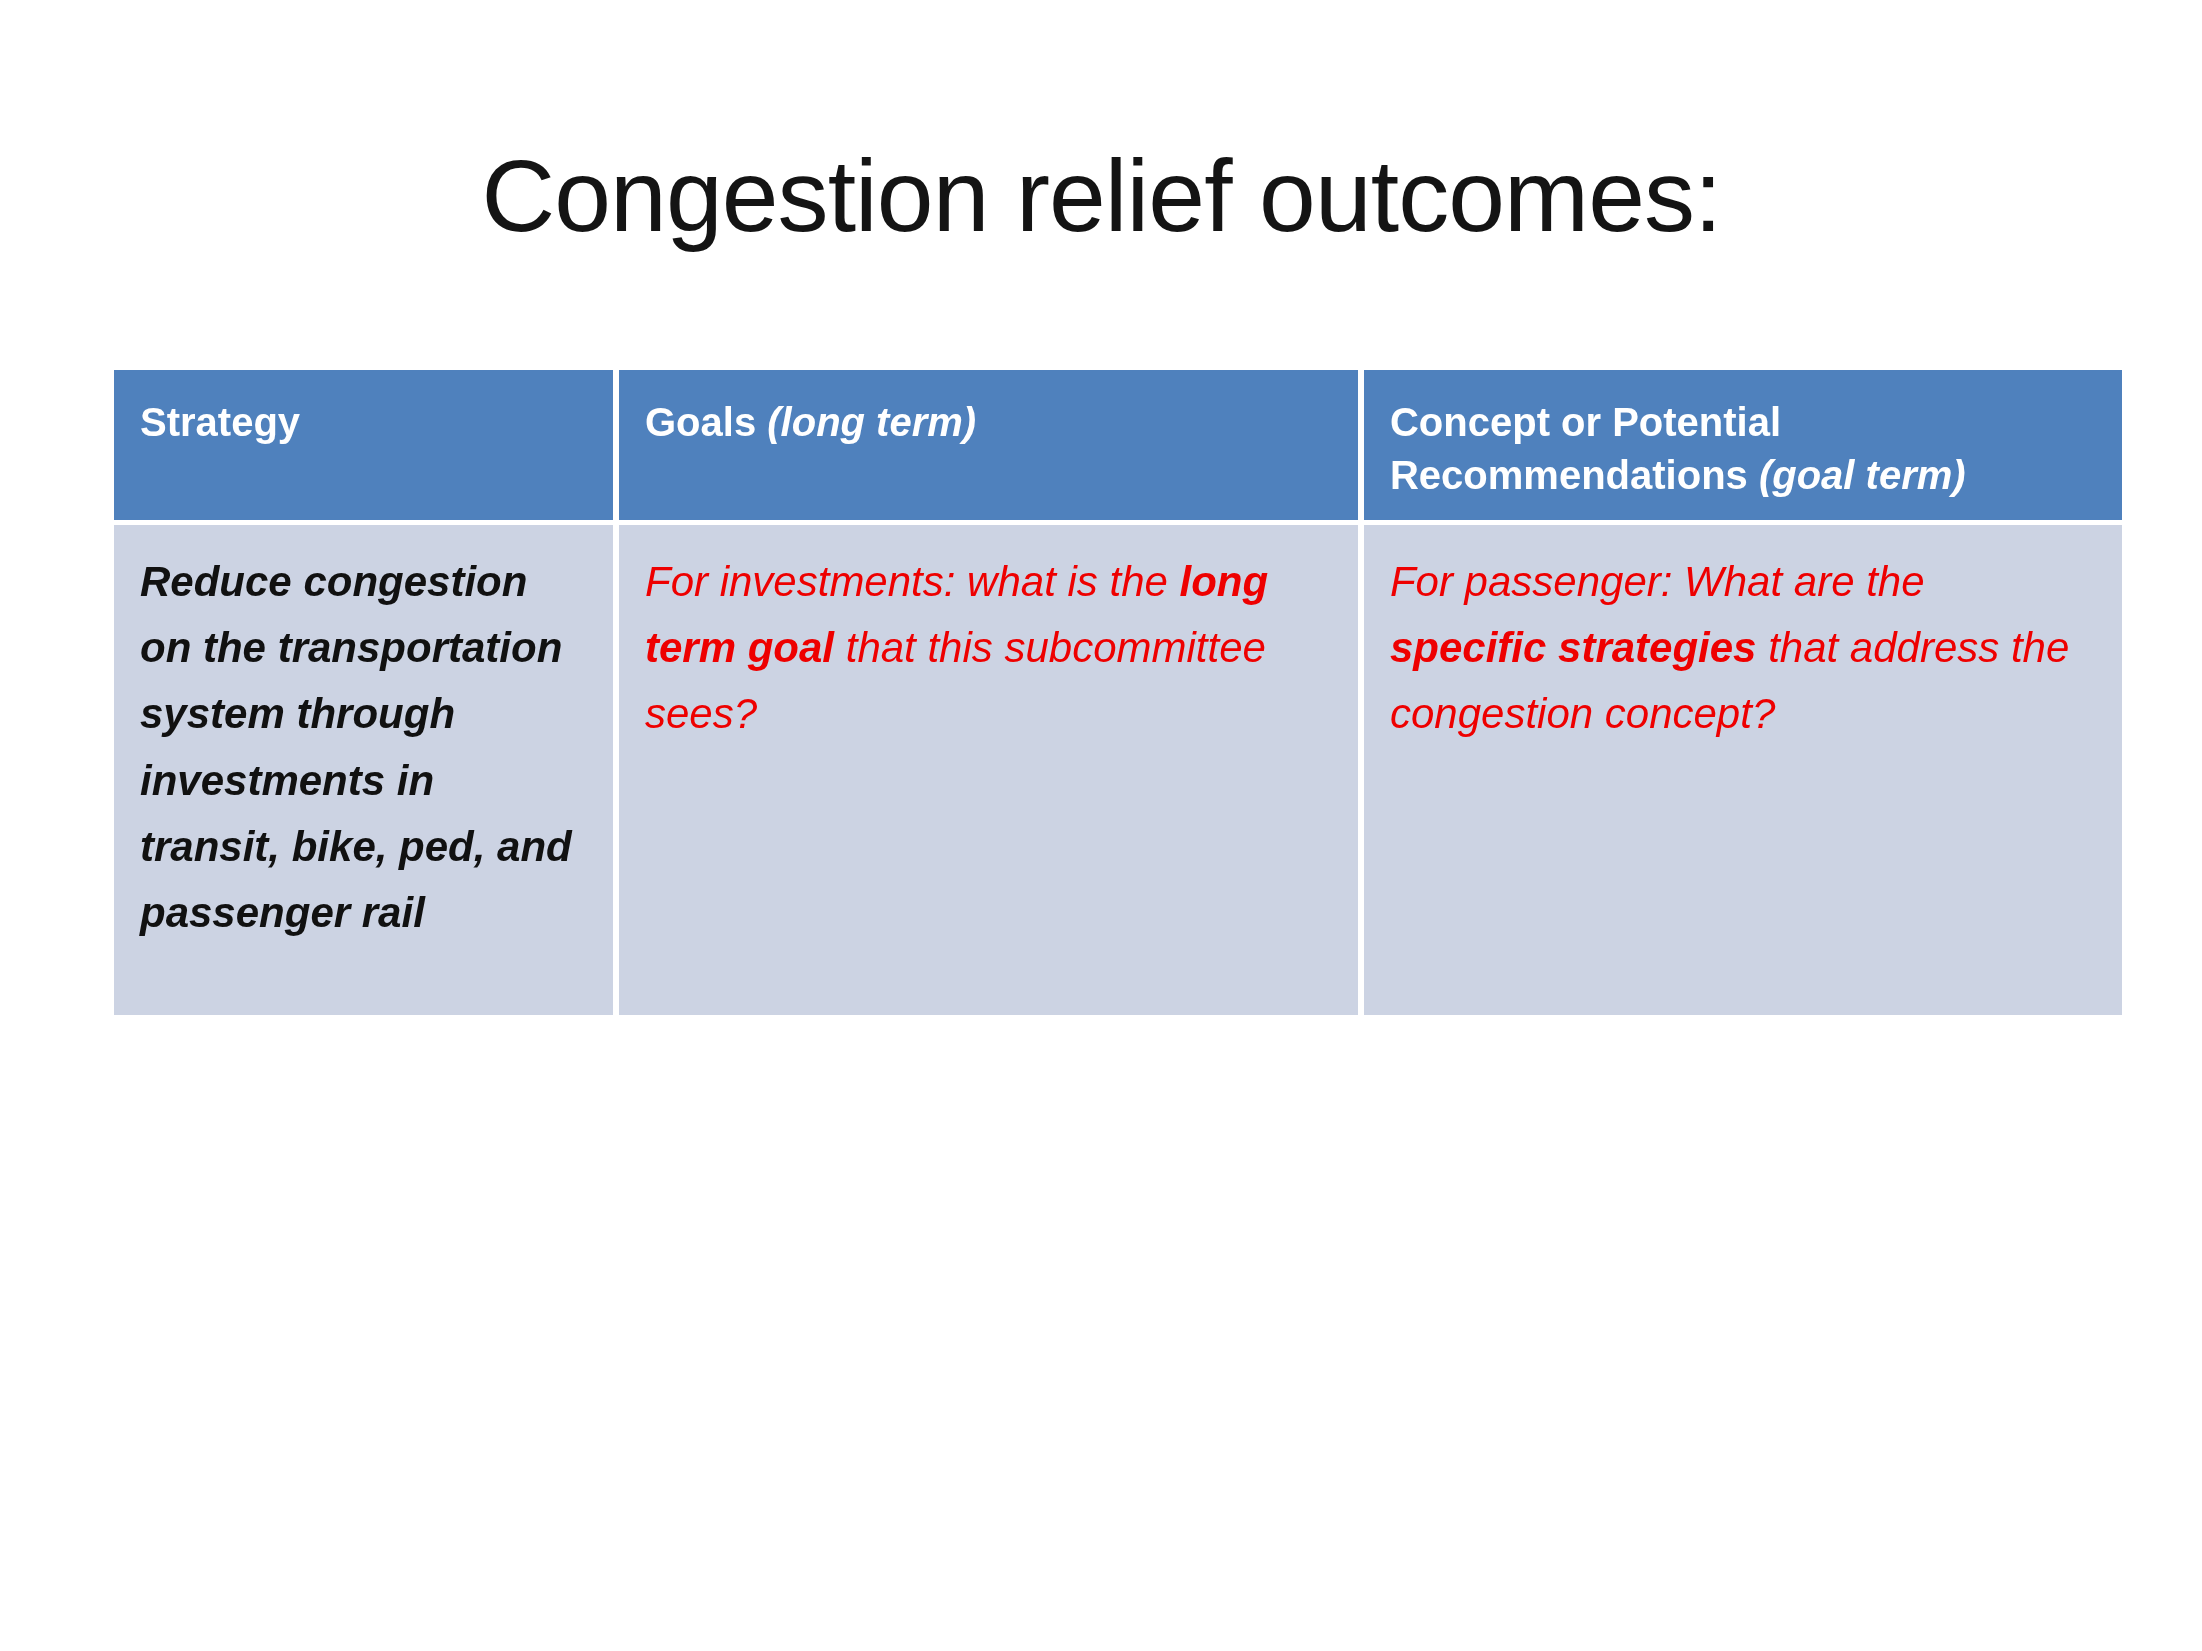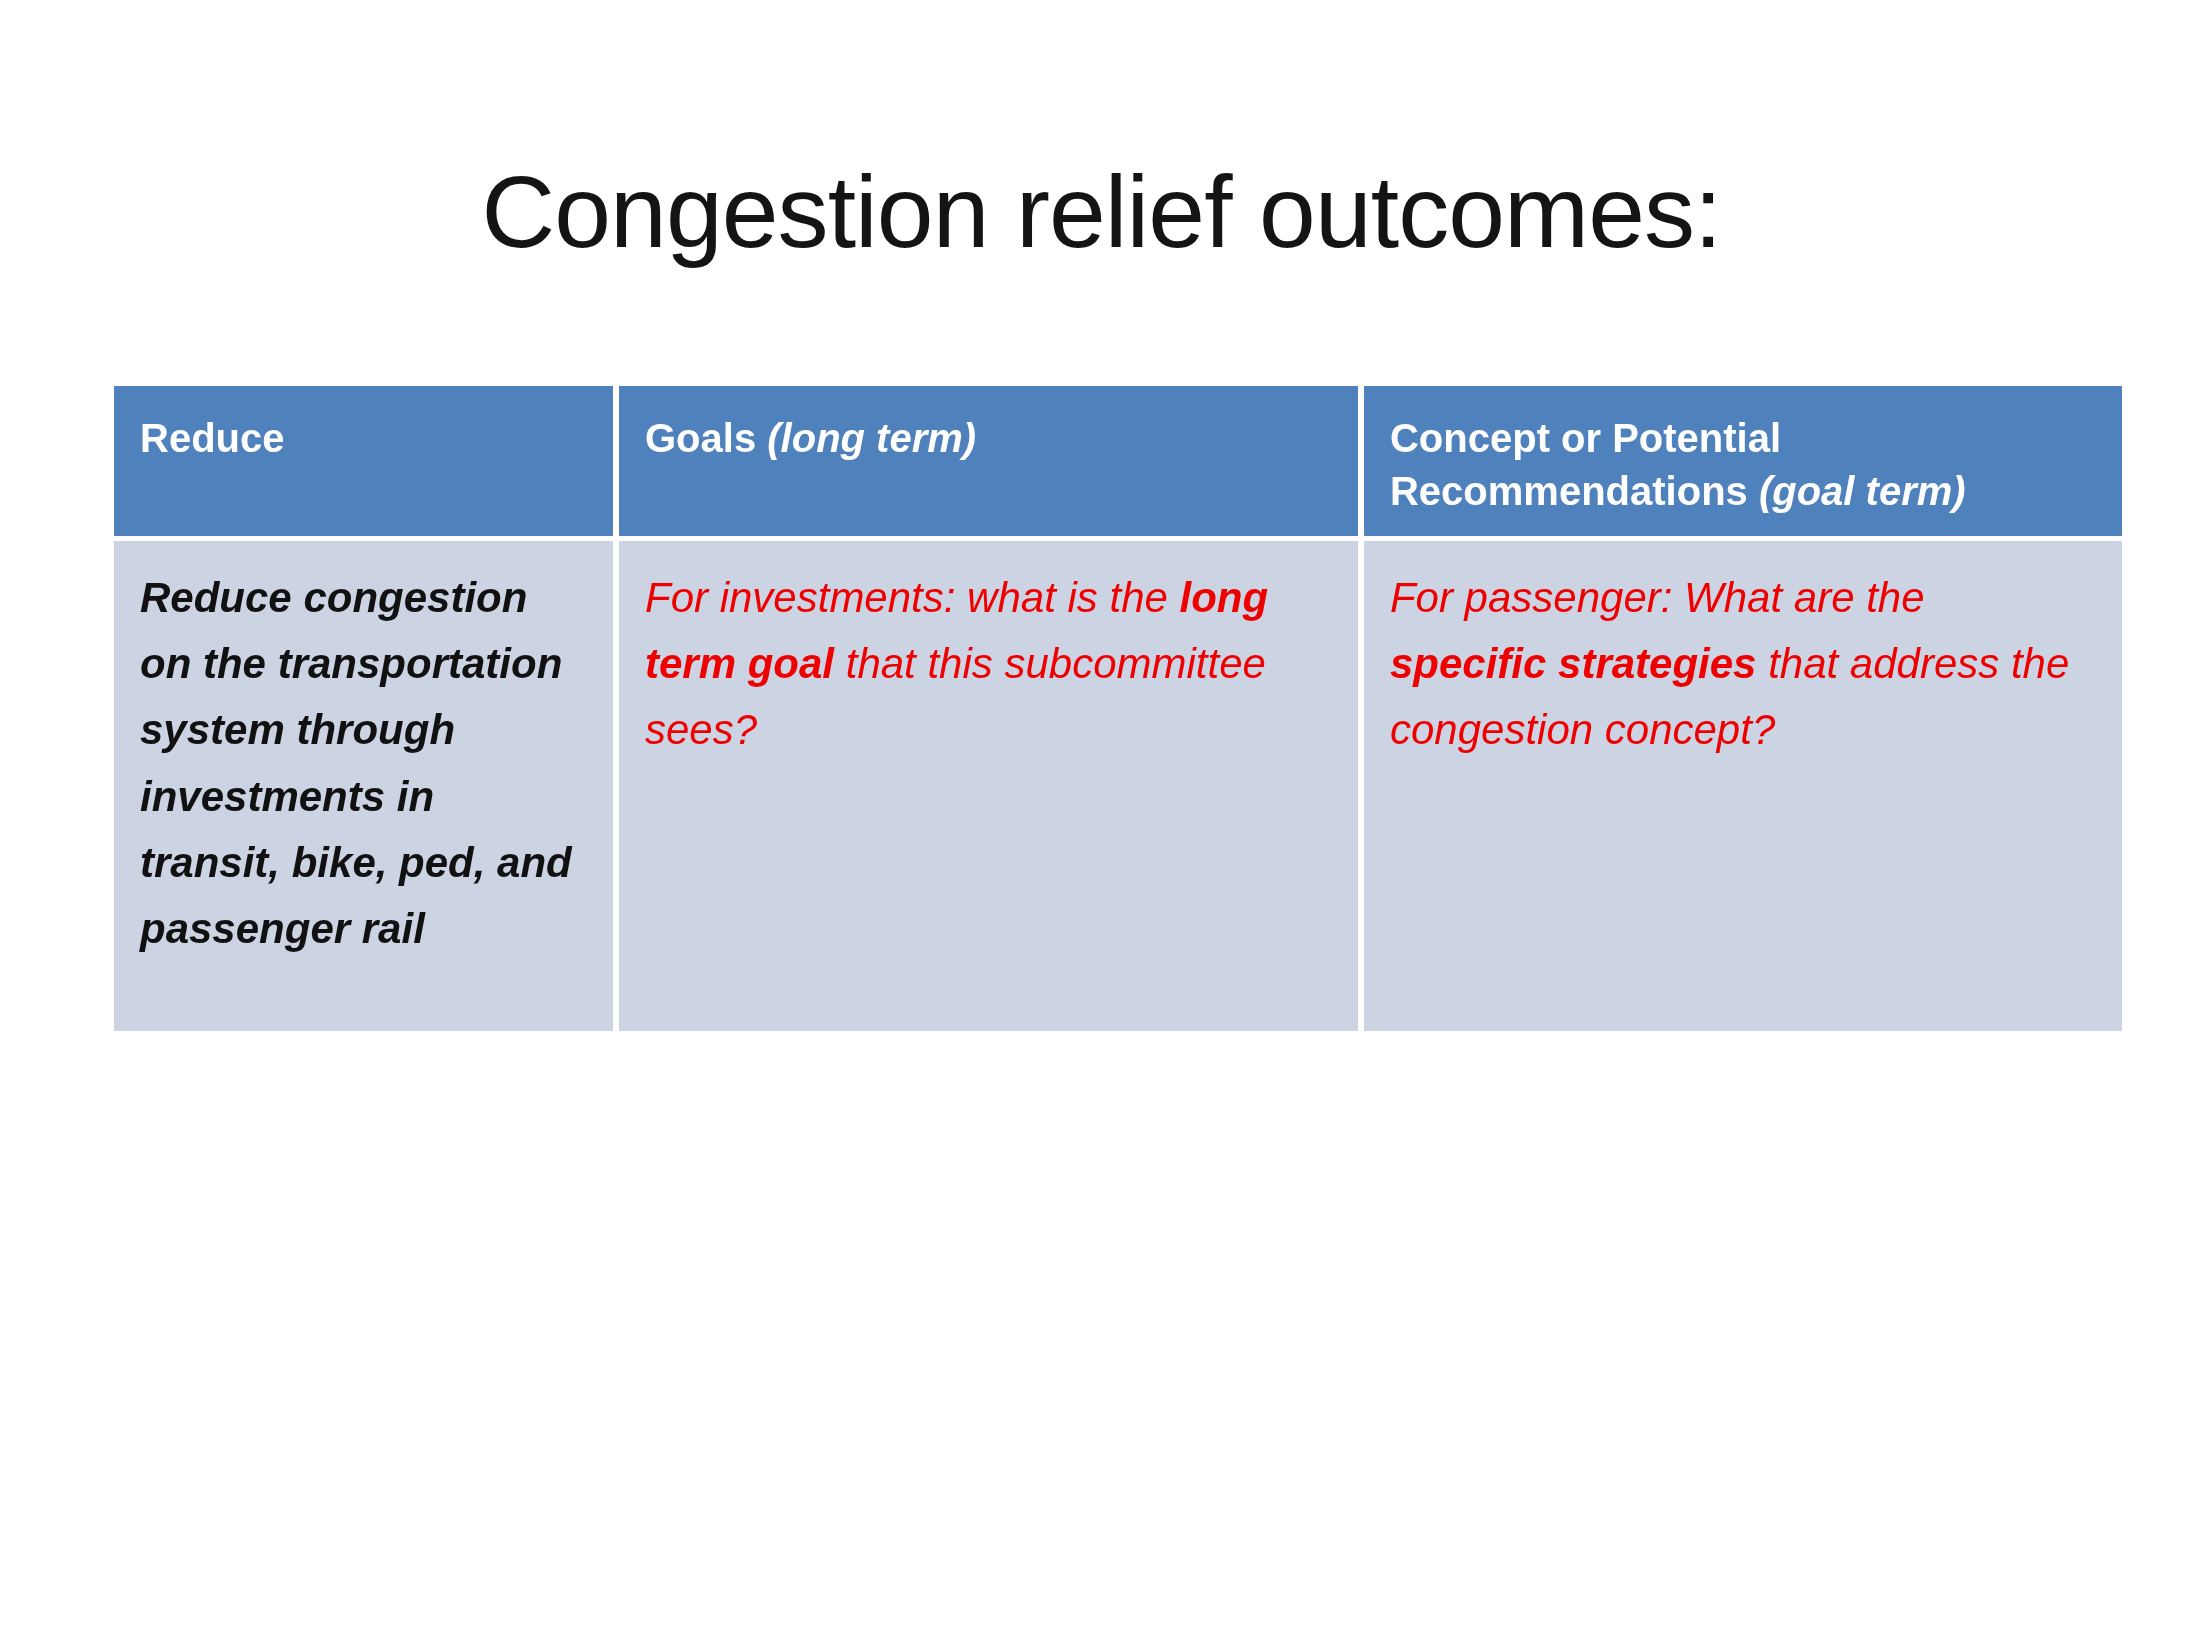--- a/index.html
+++ b/index.html
@@ -14,21 +14,21 @@
     height: 1652px;
     position: relative;
     overflow: hidden;
   }
   .slide {
     width: 100%;
     height: 100%;
     position: relative;
   }
   .title {
-    margin: 16px;
+    margin: 0;
     padding-top: 138px;
     text-align: center;
     font-size: 102px;
     font-weight: 400;
     color: #141414;
     letter-spacing: -0.9px;
   }
   .outcomes-table {
     position: absolute;
     left: 114px;
@@ -84,21 +84,21 @@
 
   <table class="outcomes-table">
     <colgroup>
       <col style="width:25%">
       <col style="width:37.1%">
       <col style="width:37.9%">
     </colgroup>
     <thead>
       <tr>
         <th>
-          <span>Reduce</span><span class="it"></span>
+          <span>Strategy</span><span class="it"></span>
         </th>
         <th>
           <span>Goals </span><span class="it">(long term)</span>
         </th>
         <th>
           <span>Concept or Potential Recommendations </span><span class="it">(goal term)</span>
         </th>
       </tr>
     </thead>
     <tbody>

